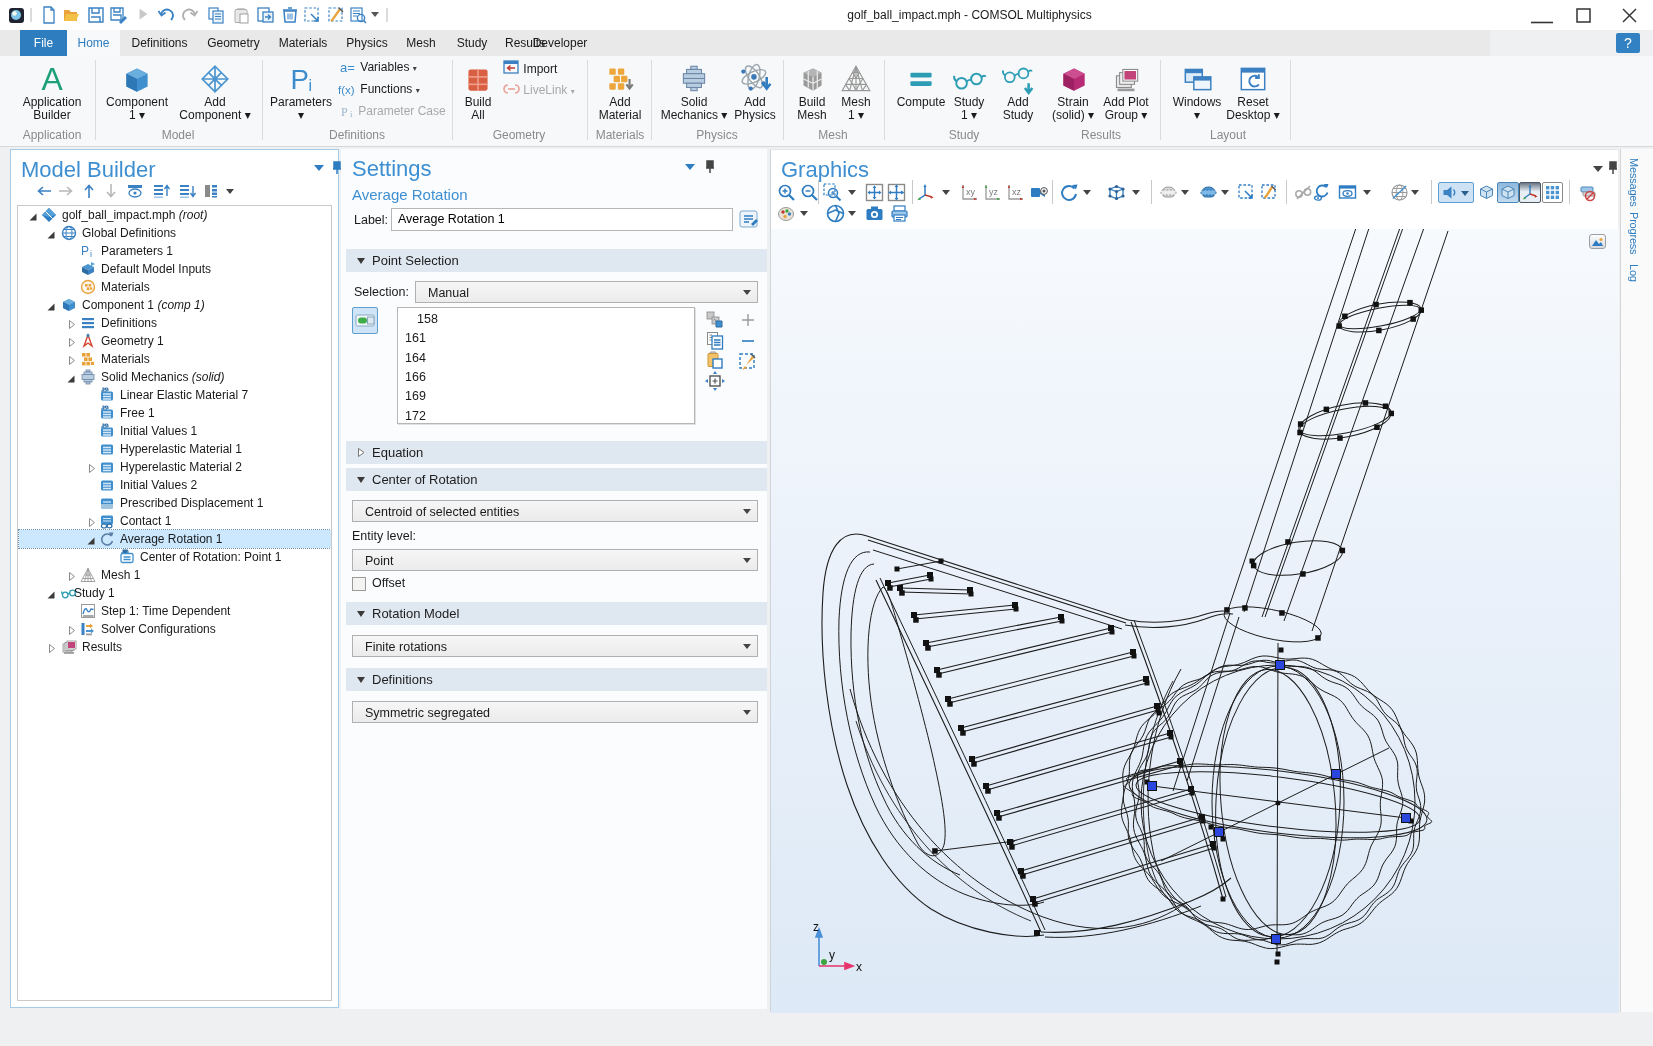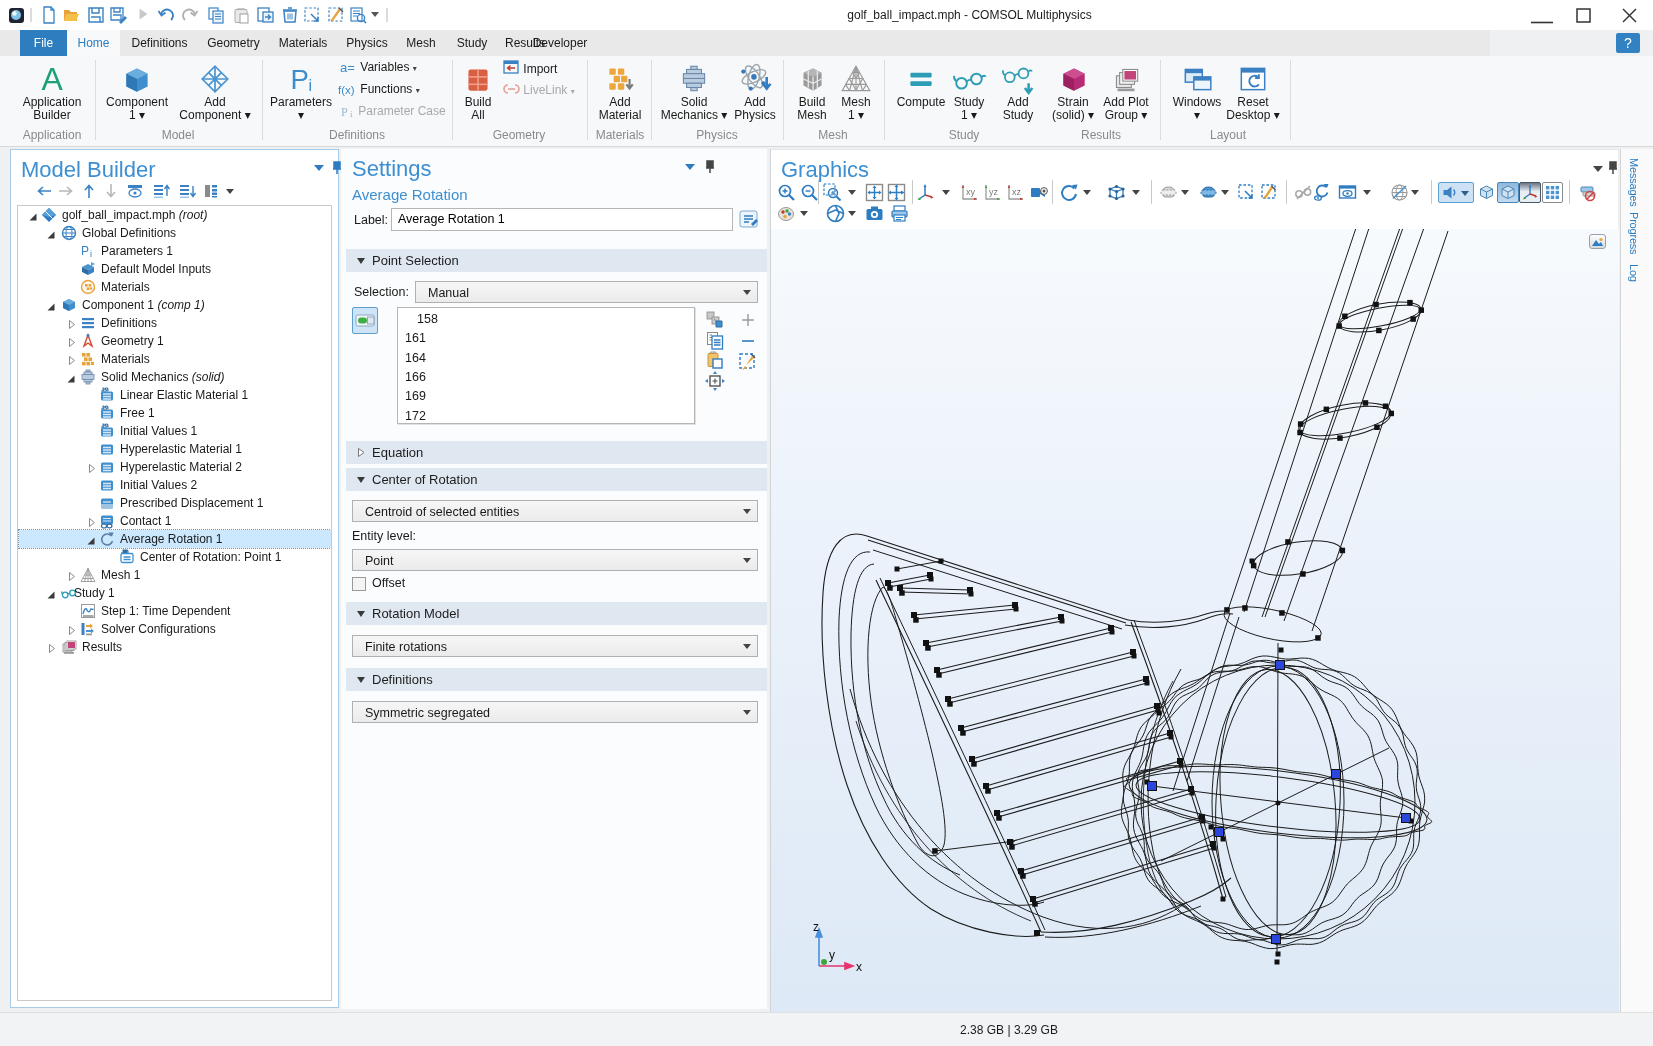--- a/index.html
+++ b/index.html
@@ -538,21 +538,21 @@
             </g>
           </svg></div>
         <div class="trow" style="left:83px;top:162px;">Solid Mechanics <i>(solid)</i></div>
         <div class="ticon" style="left:81px;top:181px;"><svg width="16" height="16" viewBox="0 0 16 16">
             <path d="M2 4 L5 4 L5 1.5 L9 1.5 L9 4" fill="none" stroke="#2e6da4"></path>
             <rect x="3.5" y="0.5" width="5" height="4" fill="#2e6da4"></rect>
             <text x="4.5" y="4.2" font-size="4.5" fill="#fff">D</text>
             <rect x="2" y="4.5" width="12" height="9" rx="1.5" fill="#3f8fce"></rect>
             <path d="M4 7 L12 7 M4 9.5 L12 9.5 M4 12 L12 12" stroke="#d6e8f5" stroke-width="1.3"></path>
           </svg></div>
-        <div class="trow" style="left:102px;top:180px;">Linear Elastic Material 1</div>
+        <div class="trow" style="left:102px;top:180px;">Linear Elastic Material 7</div>
         <div class="ticon" style="left:81px;top:199px;"><svg width="16" height="16" viewBox="0 0 16 16">
             <path d="M2 4 L5 4 L5 1.5 L9 1.5 L9 4" fill="none" stroke="#2e6da4"></path>
             <rect x="3.5" y="0.5" width="5" height="4" fill="#2e6da4"></rect>
             <text x="4.5" y="4.2" font-size="4.5" fill="#fff">D</text>
             <rect x="2" y="4.5" width="12" height="9" rx="1.5" fill="#3f8fce"></rect>
             <path d="M4 7 L12 7 M4 9.5 L12 9.5 M4 12 L12 12" stroke="#d6e8f5" stroke-width="1.3"></path>
           </svg></div>
         <div class="trow" style="left:102px;top:198px;">Free 1</div>
         <div class="ticon" style="left:81px;top:217px;"><svg width="16" height="16" viewBox="0 0 16 16">
             <path d="M2 4 L5 4 L5 1.5 L9 1.5 L9 4" fill="none" stroke="#2e6da4"></path>
@@ -1159,17 +1159,14 @@
         </svg>
       </div>
 </div>
 
 <div id="sidebar" class="abs">
   <div class="vtab" style="top:9px;">Messages</div>
   <div class="vtab" style="top:63px;">Progress</div>
   <div class="vtab" style="top:115px;">Log</div>
 </div>
 
-<div id="statusbar" class="abs">
-  <div id="statustext" class="abs">2.38 GB | 3.29 GB</div>
+
 </div>
 
-</div>
-
 </body></html>

